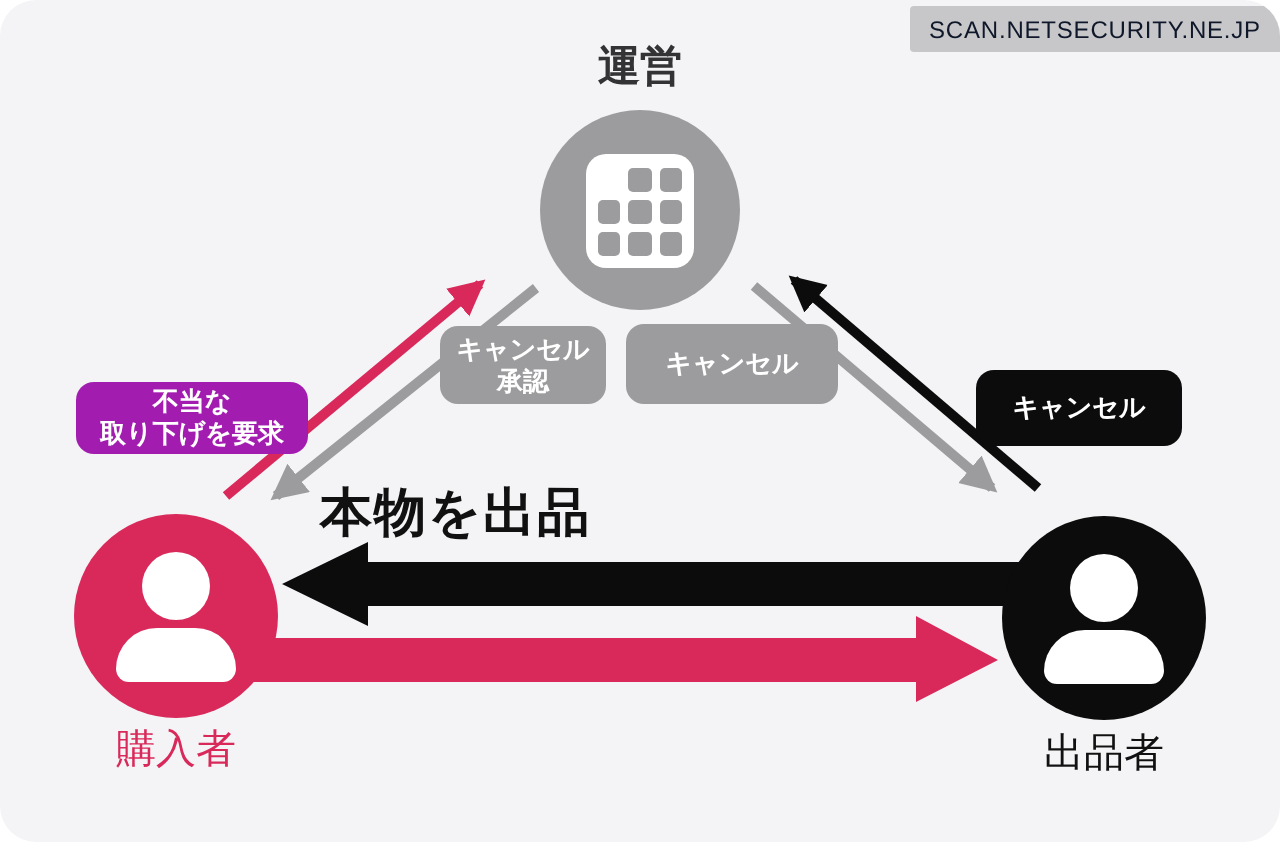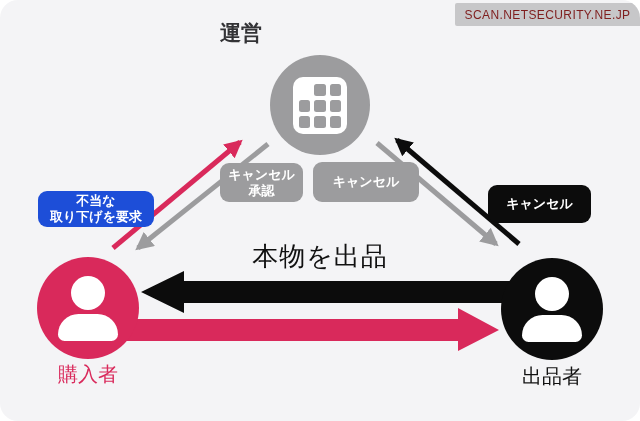--- a/index.html
+++ b/index.html
@@ -14,29 +14,30 @@
     overflow: hidden;
   }
 
   .arrow-layer { position: absolute; left: 0; top: 0; width: 640px; height: 421px; }
 
   
   .watermark {
     position: absolute; right: 0; top: 3px;
     width: 185px; height: 23px;
     background: #c7c7c9;
-    color: #7f1d1d;
+    color: #0f172a;
     font-size: 12px; letter-spacing: 0.4px;
     display: flex; align-items: center; justify-content: center;
     border-radius: 2px 0 0 2px;
   }
 
   
   .operator-label {
     position: absolute; left: 220px; top: 19px; width: 200px;
+    text-align: center;
     font-size: 21px; font-weight: bold; color: #333336;
   }
   .operator-circle {
     position: absolute; left: 270px; top: 55px;
     width: 100px; height: 100px; border-radius: 50%;
     background: #9c9c9e;
     display: flex; align-items: center; justify-content: center;
   }
   .building-icon {
     width: 54px; height: 57px;
@@ -76,28 +77,28 @@
   .node-caption.seller { left: 482px; top: 363px; color: #111111; }
 
   
   .tag {
     position: absolute;
     border-radius: 9px;
     color: #ffffff; font-weight: bold; font-size: 13px; line-height: 16px;
     display: flex; flex-direction: column; justify-content: center;
     text-align: center;
   }
-  .tag.pink  { background: #1d4ed8; left: 38px;  top: 191px; width: 116px; height: 36px; }
+  .tag.pink  { background: #a21caf; left: 38px;  top: 191px; width: 116px; height: 36px; }
   .tag.gray1 { background: #9c9c9e; left: 220px; top: 163px; width: 83px;  height: 39px; }
   .tag.gray2 { background: #9c9c9e; left: 313px; top: 162px; width: 106px; height: 40px; }
   .tag.black { background: #0c0c0c; left: 488px; top: 185px; width: 103px; height: 38px; }
 
   
   .flow-text {
-    position: absolute; text-align: center; font-weight: normal;
+    position: absolute; font-weight: bold;
     letter-spacing: 1px;
   }
   .flow-text.genuine { left: 160px; top: 239px; width: 320px; font-size: 26px; color: #111111; }
   .flow-text.fake    { left: 120px; top: 348px; width: 400px; font-size: 26px; color: #d9295b; }
 </style>
 </head>
 <body>
 
 <div class="stage">
 

